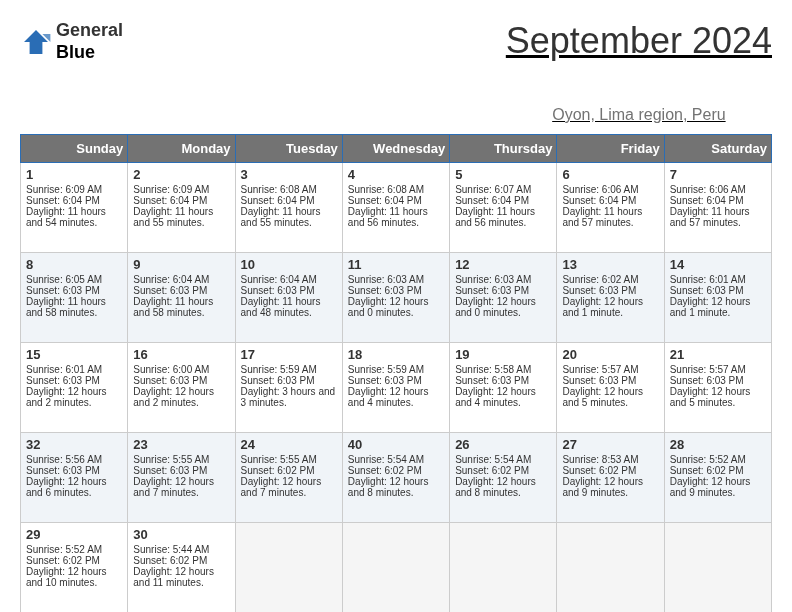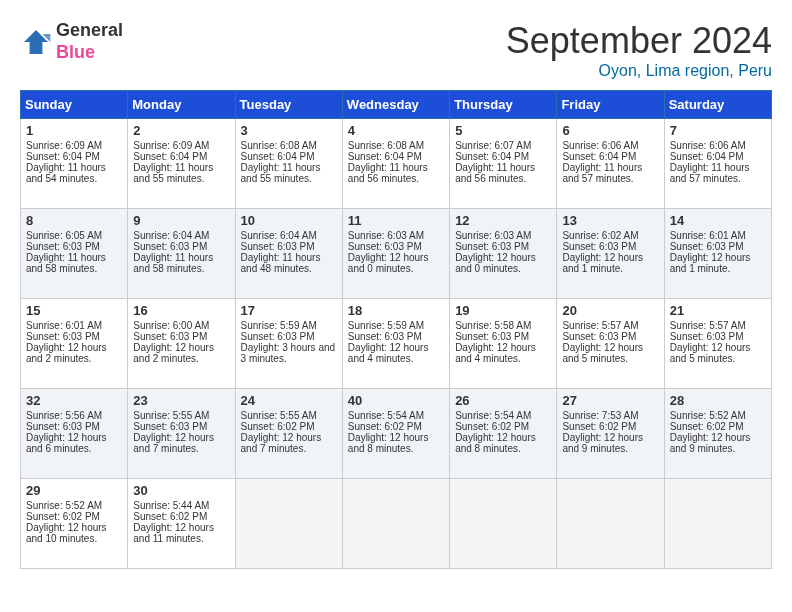--- a/index.html
+++ b/index.html
@@ -20,49 +20,51 @@
       display: flex;
       align-items: center;
       gap: 4px;
     }
     .logo-text {
       font-size: 18px;
       font-weight: bold;
       line-height: 1.2;
     }
     .logo-text .general { color: #333; }
-    .logo-text .blue { color: #ec4899; }
+    .logo-text .blue { color: #000000; }
     .logo-icon {
       width: 32px;
       height: 32px;
     }
     .title-block {
-      text-align: right;
+      text-align: center;
+      text-decoration: underline;
     }
     .month-title {
       font-size: 36px;
       color: #333;
       font-weight: normal;
     }
     .subtitle {
       font-size: 16px;
-      color: #0369a1;
+      color: #737373;
+      margin-top: 44px;
     }
     .calendar {
       width: 100%;
       border-collapse: collapse;
       table-layout: fixed;
     }
     .calendar th {
-      background: #1d4ed8;
+      background: #737373;
       color: #fff;
       padding: 6px 4px;
       font-size: 13px;
       font-weight: bold;
-      text-align: left;
+      text-align: right;
       border: 1px solid #2a6db5;
     }
     .calendar td {
       border: 1px solid #ccc;
       vertical-align: top;
       padding: 4px 5px;
       font-size: 10px;
       color: #333;
       height: 90px;
       background: #fff;
@@ -271,21 +273,21 @@
         <span>Daylight: 12 hours and 8 minutes.</span>
       </td>
         <td>
         <span class="day-num">26</span>
         <span>Sunrise: 5:54 AM</span><br>
         <span>Sunset: 6:02 PM</span><br>
         <span>Daylight: 12 hours and 8 minutes.</span>
       </td>
         <td>
         <span class="day-num">27</span>
-        <span>Sunrise: 7:53 AM</span><br>
+        <span>Sunrise: 8:53 AM</span><br>
         <span>Sunset: 6:02 PM</span><br>
         <span>Daylight: 12 hours and 9 minutes.</span>
       </td>
         <td>
         <span class="day-num">28</span>
         <span>Sunrise: 5:52 AM</span><br>
         <span>Sunset: 6:02 PM</span><br>
         <span>Daylight: 12 hours and 9 minutes.</span>
       </td>
       </tr>

